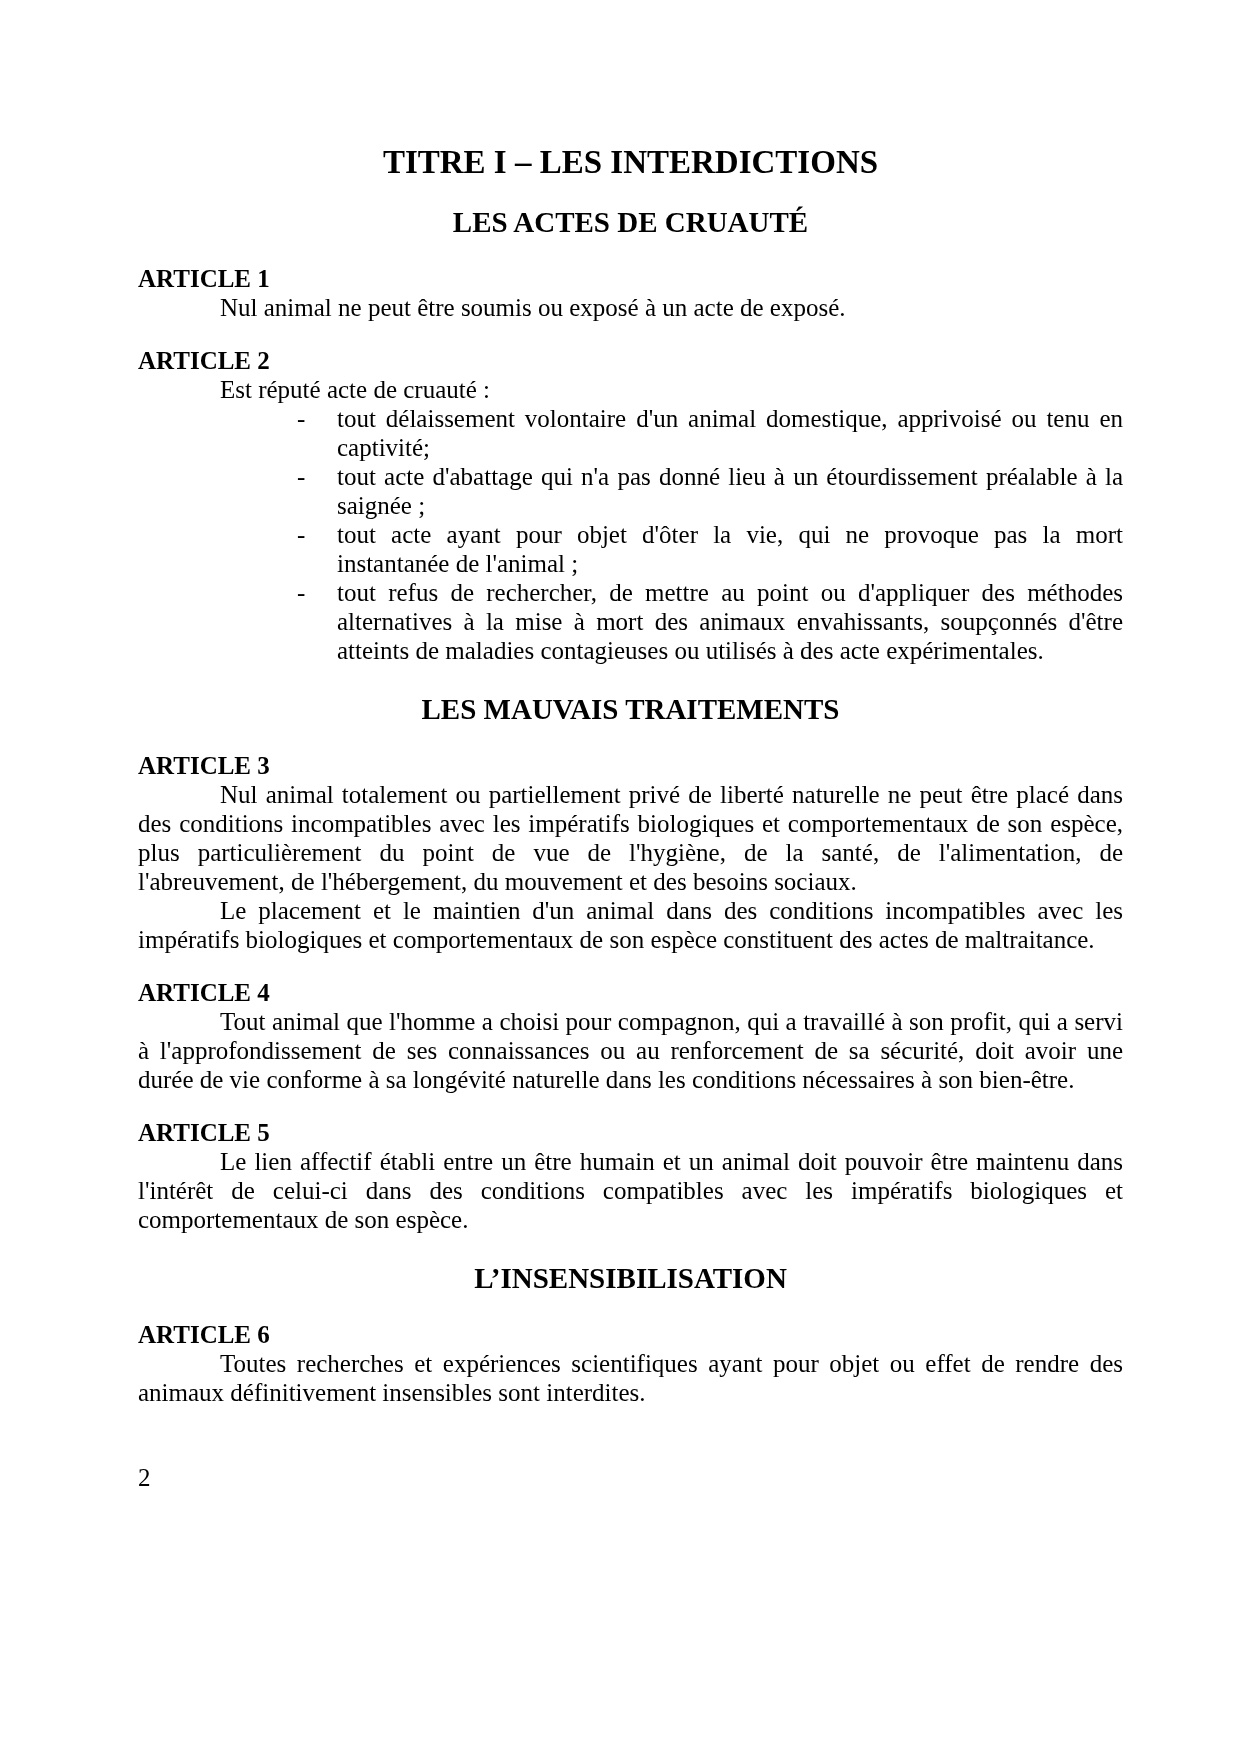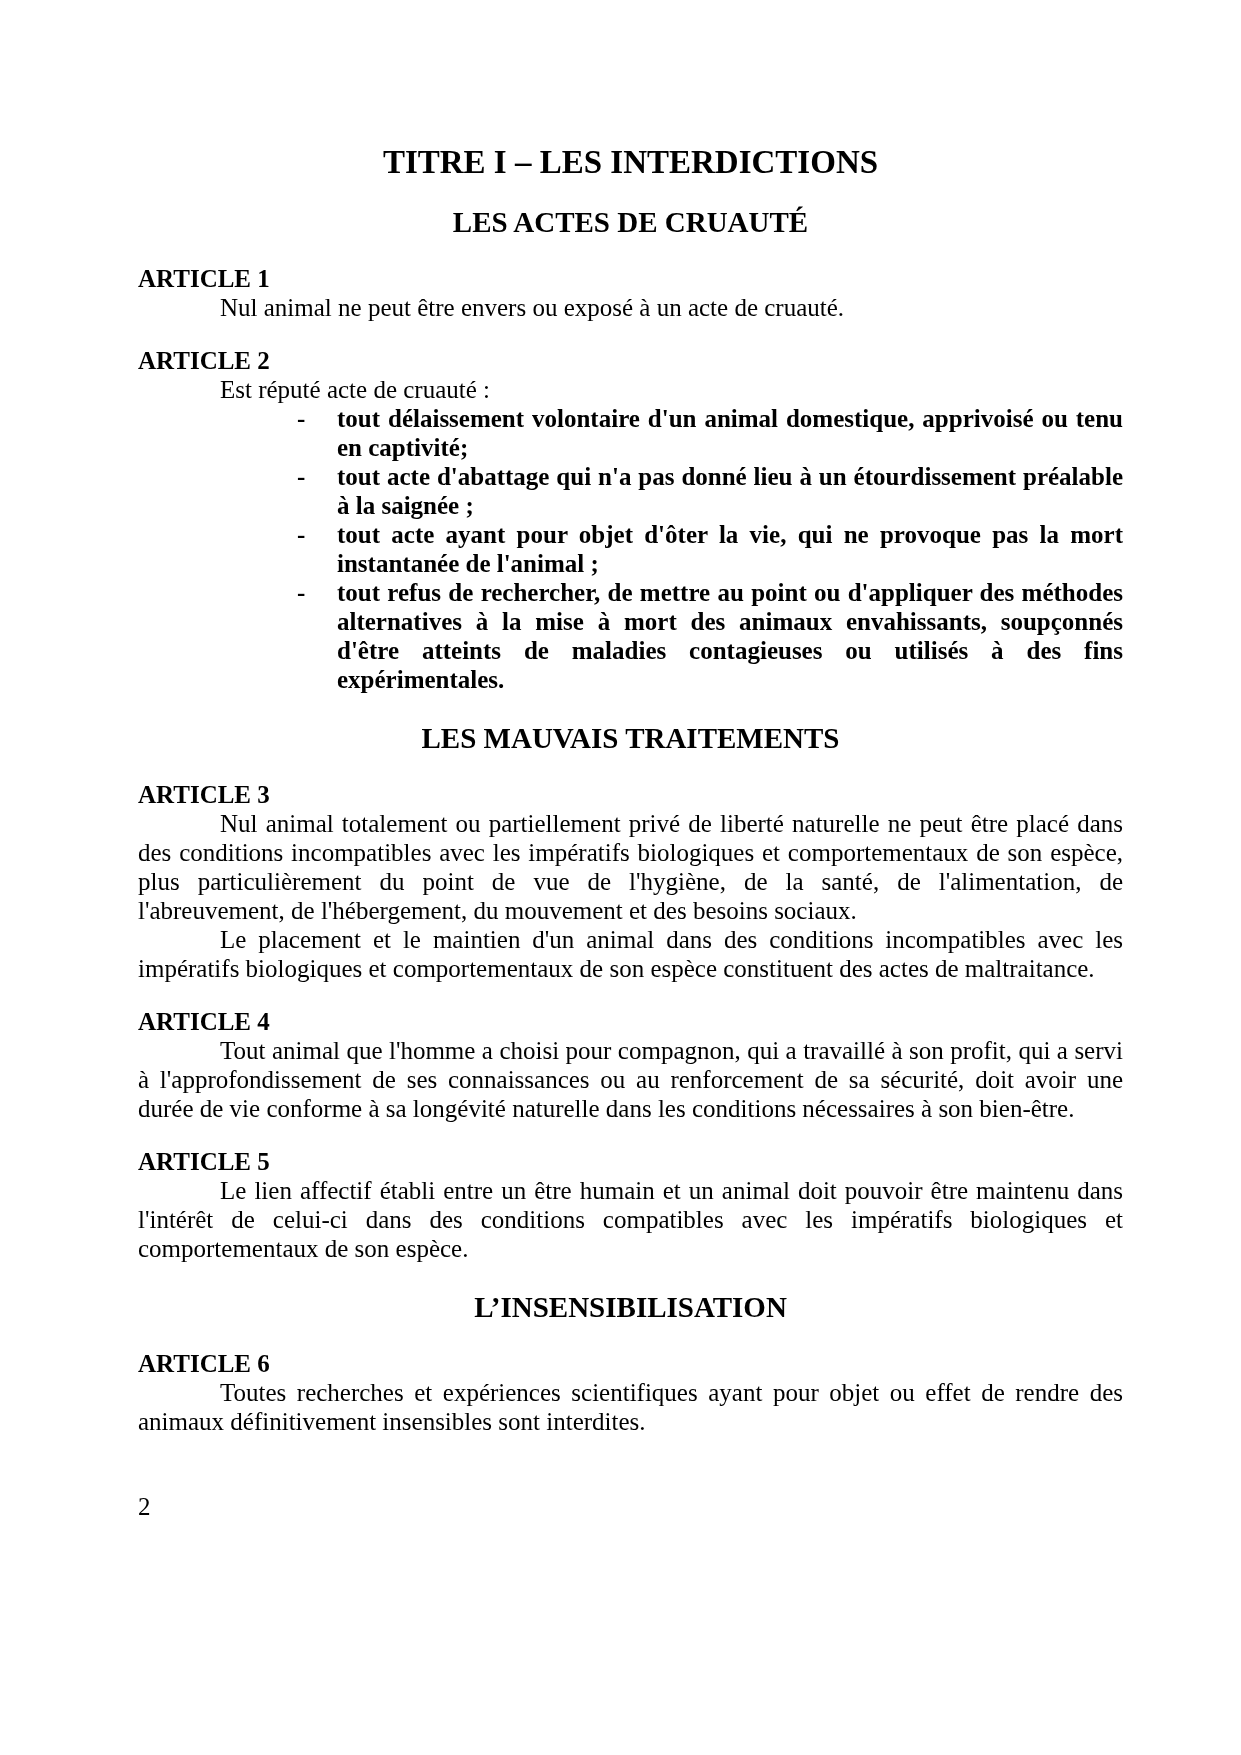--- a/index.html
+++ b/index.html
@@ -50,21 +50,20 @@
     text-align: justify;
     text-indent: 82px;
   }
   .dash-list {
     margin: 0;
   }
   .dash-item {
     position: relative;
     padding-left: 199px;
     text-align: justify;
-    font-weight: bold;
   }
   .dash-item::before {
     content: "-";
     position: absolute;
     left: 159px;
     top: 0;
   }
   .page-number {
     margin-top: 56px;
     text-align: left;
@@ -74,31 +73,31 @@
 <body>
 
 <div class="page">
 
   <h1 class="doc-title">TITRE I – LES INTERDICTIONS</h1>
 
   <h2 class="section-heading first">LES ACTES DE CRUAUTÉ</h2>
 
   <div class="article">
     <h3 class="article-label">ARTICLE 1</h3>
-    <p class="para">Nul animal ne peut être envers ou exposé à un acte de cruauté.</p>
+    <p class="para">Nul animal ne peut être soumis ou exposé à un acte de exposé.</p>
   </div>
 
   <div class="article">
     <h3 class="article-label">ARTICLE 2</h3>
     <p class="para">Est réputé acte de cruauté :</p>
     <div class="dash-list">
       <div class="dash-item">tout délaissement volontaire d'un animal domestique, apprivoisé ou tenu en captivité;</div>
       <div class="dash-item">tout acte d'abattage qui n'a pas donné lieu à un étourdissement préalable à la saignée ;</div>
       <div class="dash-item">tout acte ayant pour objet d'ôter la vie, qui ne provoque pas la mort instantanée de l'animal ;</div>
-      <div class="dash-item">tout refus de rechercher, de mettre au point ou d'appliquer des méthodes alternatives à la mise à mort des animaux envahissants, soupçonnés d'être atteints de maladies contagieuses ou utilisés à des fins expérimentales.</div>
+      <div class="dash-item">tout refus de rechercher, de mettre au point ou d'appliquer des méthodes alternatives à la mise à mort des animaux envahissants, soupçonnés d'être atteints de maladies contagieuses ou utilisés à des acte expérimentales.</div>
     </div>
   </div>
 
   <h2 class="section-heading">LES MAUVAIS TRAITEMENTS</h2>
 
   <div class="article">
     <h3 class="article-label">ARTICLE 3</h3>
     <p class="para">Nul animal totalement ou partiellement privé de liberté naturelle ne peut être placé dans des conditions incompatibles avec les impératifs biologiques et comportementaux de son espèce, plus particulièrement du point de vue de l'hygiène, de la santé, de l'alimentation, de l'abreuvement, de l'hébergement, du mouvement et des besoins sociaux.</p>
     <p class="para">Le placement et le maintien d'un animal dans des conditions incompatibles avec les impératifs biologiques et comportementaux de son espèce constituent des actes de maltraitance.</p>
   </div>

